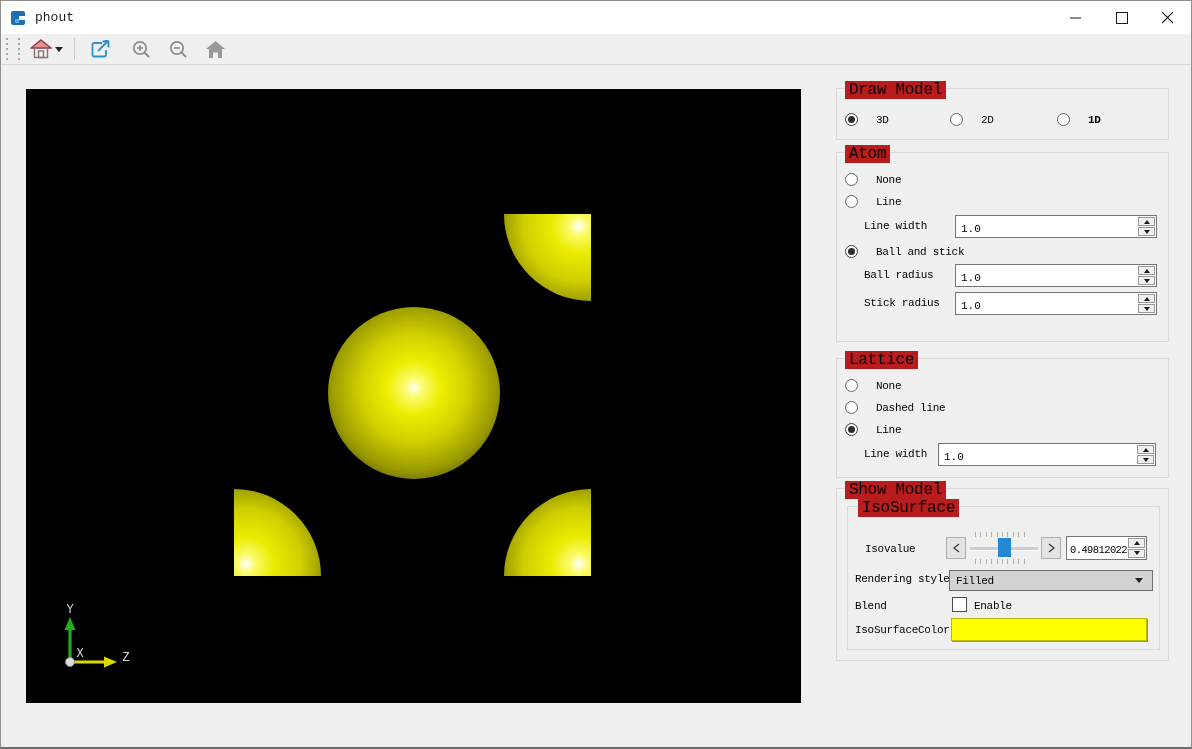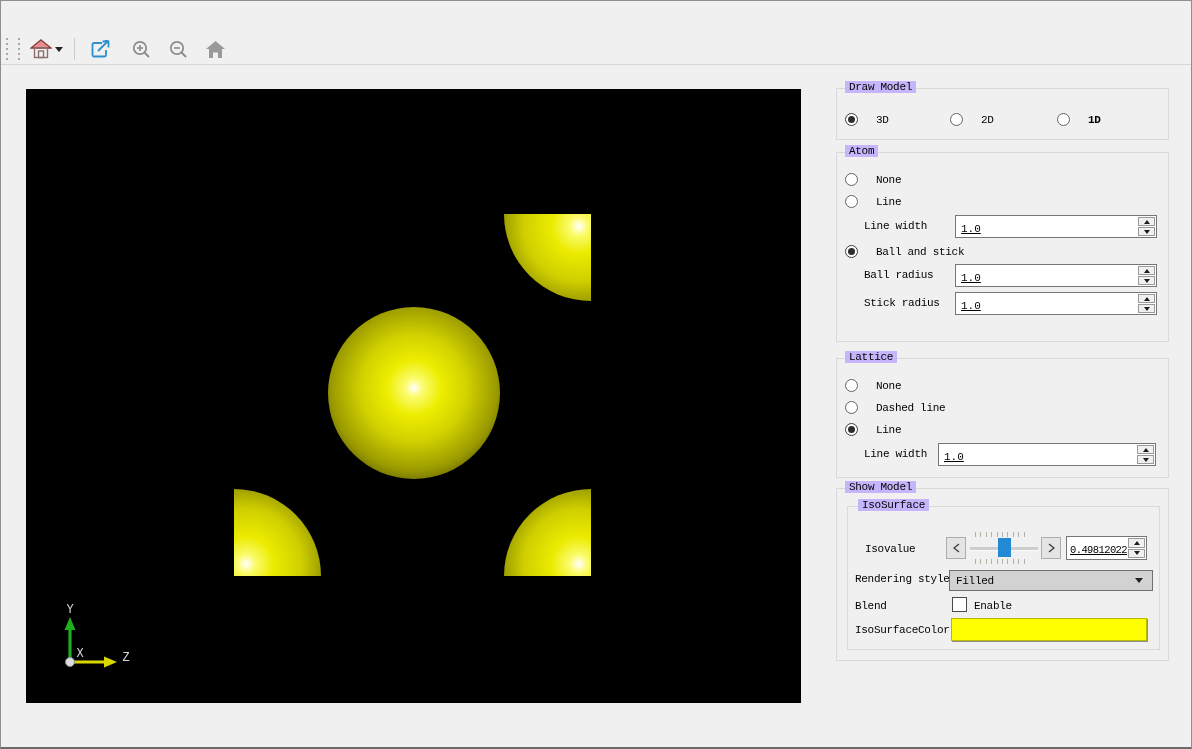--- a/index.html
+++ b/index.html
@@ -35,36 +35,36 @@
     background:radial-gradient(circle at 86% 14%, #ffffff 0%, #fbfb6a 9%, #ebeb00 26%, #cfcf00 52%, #8d8d00 78%, #242400 100%);}
   .sph-bl{left:208px;top:400px;border-radius:0 100% 0 0;
     background:radial-gradient(circle at 14% 86%, #ffffff 0%, #fbfb6a 9%, #ebeb00 26%, #cfcf00 52%, #8d8d00 78%, #242400 100%);}
   .sph-br{left:478px;top:400px;border-radius:100% 0 0 0;
     background:radial-gradient(circle at 86% 86%, #ffffff 0%, #fbfb6a 9%, #ebeb00 26%, #cfcf00 52%, #8d8d00 78%, #242400 100%);}
   .axes{position:absolute;left:8px;top:512px;}
 
   
   .panel{position:absolute;left:835px;top:0;width:333px;height:100%;font-size:11px;letter-spacing:-0.3px;color:#000;}
   .grp{position:absolute;left:0;width:333px;box-sizing:border-box;border:1px solid #dadada;}
-  .legend{position:absolute;top:-8px;left:8px;background:#c4b5fd;padding:0 4px;font-size:11px;}
+  .legend{position:absolute;top:-8px;left:8px;background:#b91c1c;padding:0 4px;font-size:16px;}
   .g-draw{top:87px;height:52px;}
   .g-atom{top:151px;height:190px;}
   .g-lattice{top:357px;height:120px;}
   .g-show{top:487px;height:173px;}
   .grp-inner{position:absolute;left:10px;top:17px;width:313px;height:144px;box-sizing:border-box;border:1px solid #dadada;}
 
   .radio-row{position:absolute;display:flex;align-items:center;gap:18px;height:15px;}
   .radio{width:13px;height:13px;box-sizing:border-box;border:1px solid #646464;border-radius:50%;background:#fff;position:relative;flex:0 0 auto;}
   .radio.checked{border-color:#3c3c3c;}
   .radio.checked::after{content:"";position:absolute;left:2px;top:2px;width:7px;height:7px;border-radius:50%;background:#2e2e2e;}
 
   .flabel{position:absolute;white-space:nowrap;}
 
   .spinbox{position:absolute;box-sizing:border-box;height:23px;background:#fff;border:1px solid #767676;display:flex;}
-  .spin-input{flex:1;border:none;outline:none;background:transparent;font:inherit;font-size:11px;padding:4px 0 0 5px;min-width:0;text-decoration:underline;}
+  .spin-input{flex:1;border:none;outline:none;background:transparent;font:inherit;font-size:11px;padding:4px 0 0 5px;min-width:0;}
   .spin-btns{width:17px;display:flex;flex-direction:column;justify-content:center;gap:1px;padding:1px 1px;}
   .spin-b{flex:1;box-sizing:border-box;border:1px solid #9a9a9a;background:#f0f0f0;display:flex;align-items:center;justify-content:center;}
   .tri-up{width:0;height:0;border-left:3px solid transparent;border-right:3px solid transparent;border-bottom:4px solid #1c1c1c;}
   .tri-dn{width:0;height:0;border-left:3px solid transparent;border-right:3px solid transparent;border-top:4px solid #1c1c1c;}
 
   
   .sl-btn{position:absolute;width:20px;height:22px;box-sizing:border-box;background:#e4e4e4;border:1px solid #aeaeae;display:flex;align-items:center;justify-content:center;}
   .ticks{position:absolute;height:5px;width:54px;left:127px;
          background:repeating-linear-gradient(90deg,#b2b2a2 0 1px,transparent 1px 5.4px);}
   .groove{position:absolute;left:122px;top:40px;width:68px;height:3px;background:#cdcdcd;border-bottom:1px solid #fafafa;}
@@ -74,20 +74,45 @@
   .combo .dd-arrow{position:absolute;right:9px;}
 
   .checkbox{position:absolute;width:15px;height:15px;box-sizing:border-box;border:1px solid #4a4a4a;background:#fff;}
   .color-btn{position:absolute;box-sizing:border-box;border:1px solid #b9b900;box-shadow:1px 1px 0 #8f8f8f;}
 </style>
 </head>
 <body>
 
 <div class="window">
 
+  <div class="titlebar">
+    <svg class="app-icon" viewBox="0 0 16 16">
+      <rect x="0" y="1" width="14" height="14" rx="2" fill="#1a6fb5"></rect>
+      <rect x="8" y="6" width="6" height="4" fill="#ffffff"></rect>
+      <rect x="4" y="9" width="4" height="4" fill="#58a7dd"></rect>
+    </svg>
+    <span class="title-text">phout</span>
+    <div class="win-controls">
+      <div class="win-btn">
+        <svg width="12" height="12" viewBox="0 0 12 12">
+            <line x1="0" y1="6" x2="11" y2="6" stroke="#1a1a1a" stroke-width="1"></line>
+          </svg>
+      </div>
+      <div class="win-btn">
+        <svg width="12" height="12" viewBox="0 0 12 12">
+            <rect x="0.5" y="0.5" width="11" height="11" fill="none" stroke="#1a1a1a" stroke-width="1"></rect>
+          </svg>
+      </div>
+      <div class="win-btn">
+        <svg width="12" height="12" viewBox="0 0 12 12">
+            <path d="M0 0 L11 11 M11 0 L0 11" stroke="#1a1a1a" stroke-width="1.1"></path>
+          </svg>
+      </div>
+    </div>
+  </div>
 
   <div class="toolbar">
     <div class="grip"></div>
     <div class="grip" style="margin-left:8px;"></div>
     <div class="tb-btn">
       <svg width="22" height="22" viewBox="0 0 22 22">
         <polygon points="11,2 21,10 1,10" fill="#e89090" stroke="#8d3c3c" stroke-width="1.4"></polygon>
         <rect x="4.5" y="10" width="13" height="9.5" fill="none" stroke="#8d6f6f" stroke-width="1.4"></rect>
         <rect x="8.5" y="13" width="5" height="6.5" fill="none" stroke="#8d6f6f" stroke-width="1.4"></rect>
       </svg>

